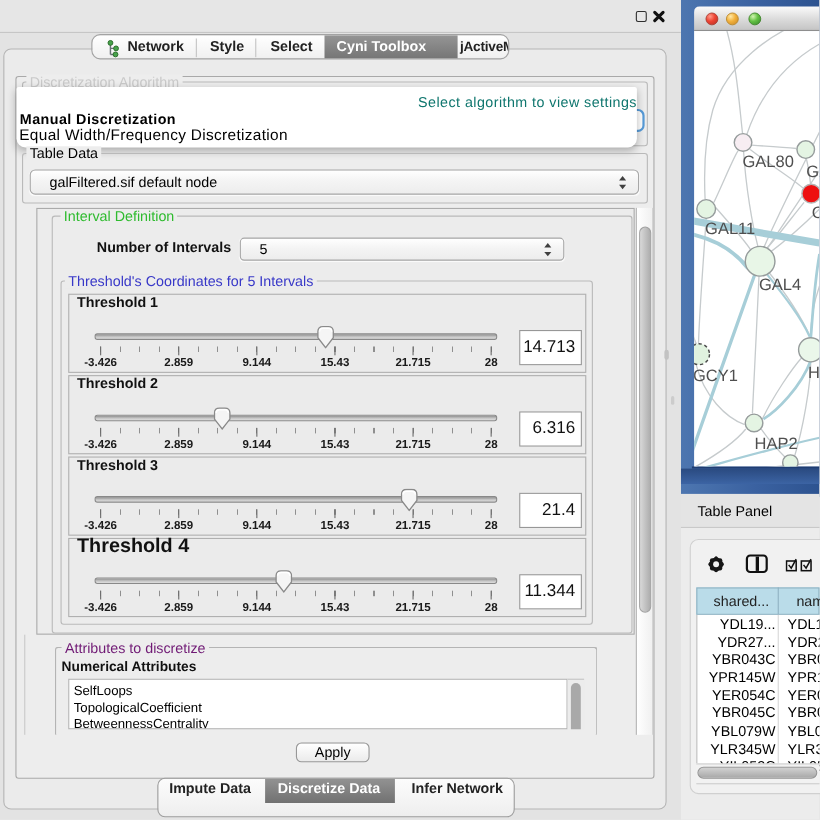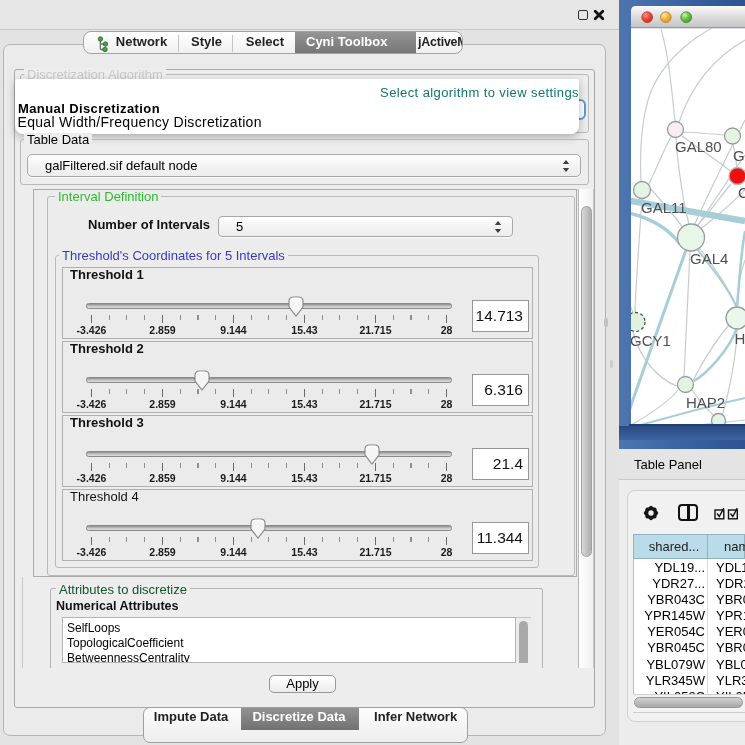--- a/index.html
+++ b/index.html
@@ -140,21 +140,21 @@
 <span class="tlab" style="top:56px;left:170.5px">9.144</span>
 <div class="tick" style="left:240.5px;top:47px"></div>
 <span class="tlab" style="top:56px;left:241.5px">15.43</span>
 <div class="tick" style="left:311.5px;top:47px"></div>
 <span class="tlab" style="top:56px;left:312.5px">21.715</span>
 <div class="tick" style="left:382.5px;top:47px"></div>
 <span class="tlab" style="top:56px;left:383.5px">28</span>
 <div class="vbox">21.4</div>
 </div>
 <div class="trow" style="top:489px">
-<div class="abs" style="left:7px;top:0;line-height:13px;font-size:13px;font-weight:normal;color:#111">Threshold 4</div>
+<div class="abs" style="left:7px;top:0;line-height:13px;font-size:18px;font-weight:bold;color:#111">Threshold 4</div>
 <div class="abs" style="left:23px;top:35px;width:364px;height:4px;border-radius:2.5px;background:linear-gradient(#8e8e8e,#c6c6c6 55%,#dedede);border:1px solid #898989"></div>
 <svg class="abs" style="left:187.4px;top:28px" width="16" height="21" viewBox="0 0 16 21">
         <path d="M1 5.5 Q1 1 5.5 1 L10.5 1 Q15 1 15 5.5 L15 11 L8 20 L1 11 Z" fill="#f5f5f5" stroke="#8a8a8a" stroke-width="1.2"></path>
         <path d="M2.5 5.5 Q2.5 2.5 5.5 2.5 L10.5 2.5 Q13.5 2.5 13.5 5.5" fill="none" stroke="#ffffff" stroke-width="1.4"></path>
       </svg>
 <div class="abs" style="left:28px;top:47px;width:356.5px;height:5px;background:repeating-linear-gradient(90deg,#8f8f8f 0 1px,transparent 1px 17.75px)"></div>
 <div class="tick" style="left:27.5px;top:47px"></div>
 <span class="tlab" style="top:56px;left:28.5px">-3.426</span>
 <div class="tick" style="left:98.5px;top:47px"></div>
 <span class="tlab" style="top:56px;left:99.5px">2.859</span>
@@ -167,21 +167,21 @@
 <div class="tick" style="left:382.5px;top:47px"></div>
 <span class="tlab" style="top:56px;left:383.5px">28</span>
 <div class="vbox">11.344</div>
 </div>
 
 <div class="abs" style="left:578px;top:189px;width:16px;height:479px;background:linear-gradient(90deg,#ffffff,#f0f0f0);border-left:1px solid #b5b5b5;border-right:1px solid #c9c9c9;box-sizing:border-box"></div>
 <div class="abs" style="left:580.5px;top:206px;width:11px;height:351px;border-radius:5.5px;background:linear-gradient(90deg,#d8d8d8,#aeaeae);border:1px solid #a2a2a2;box-sizing:border-box"></div>
 
 <div class="abs" style="left:21.5px;top:577px;width:1px;height:91px;background:#c9c9c9"></div>
 <div class="abs" style="left:50px;top:588px;width:493px;height:80px;border:1px solid #b4b4b4;border-bottom:none;border-radius:3px 3px 0 0;box-sizing:border-box"></div>
-<div class="gtitle" style="left:56px;top:583px;color:#14532d;background:#ededed">Attributes to discretize</div>
+<div class="gtitle" style="left:56px;top:583px;color:#701a75;background:#ededed">Attributes to discretize</div>
 <div class="abs" style="left:56px;top:599px;font-size:12.5px;font-weight:bold;color:#111">Numerical Attributes</div>
 <div class="abs" style="left:62px;top:617px;width:454px;height:46px;background:#fff;border:1px solid #b3b3b3;box-sizing:border-box;overflow:hidden">
   <div style="position:absolute;left:4px;top:3px;font-size:12px;line-height:15.2px;color:#000">SelfLoops<br>TopologicalCoefficient<br>BetweennessCentrality</div>
 </div>
 <div class="abs" style="left:516px;top:617px;width:15px;height:46px;background:#ececec;border-top:1px solid #c4c4c4;box-sizing:border-box"></div>
 <div class="abs" style="left:519px;top:621px;width:9px;height:42px;border-radius:4.5px 4.5px 0 0;background:#a9a9a9"></div>
 
 <div class="abs" style="left:269px;top:675px;width:67px;height:18px;border:1px solid #989898;border-radius:5px;background:linear-gradient(#ffffff,#ebebeb);font-size:13px;text-align:center;line-height:15px;box-sizing:border-box">Apply</div>
 
 <div class="abs" style="left:143px;top:707px;width:325px;height:36px;background:linear-gradient(#fcfcfc,#eeeeee);border:1px solid #9e9e9e;border-radius:7px;box-sizing:border-box;overflow:hidden">

